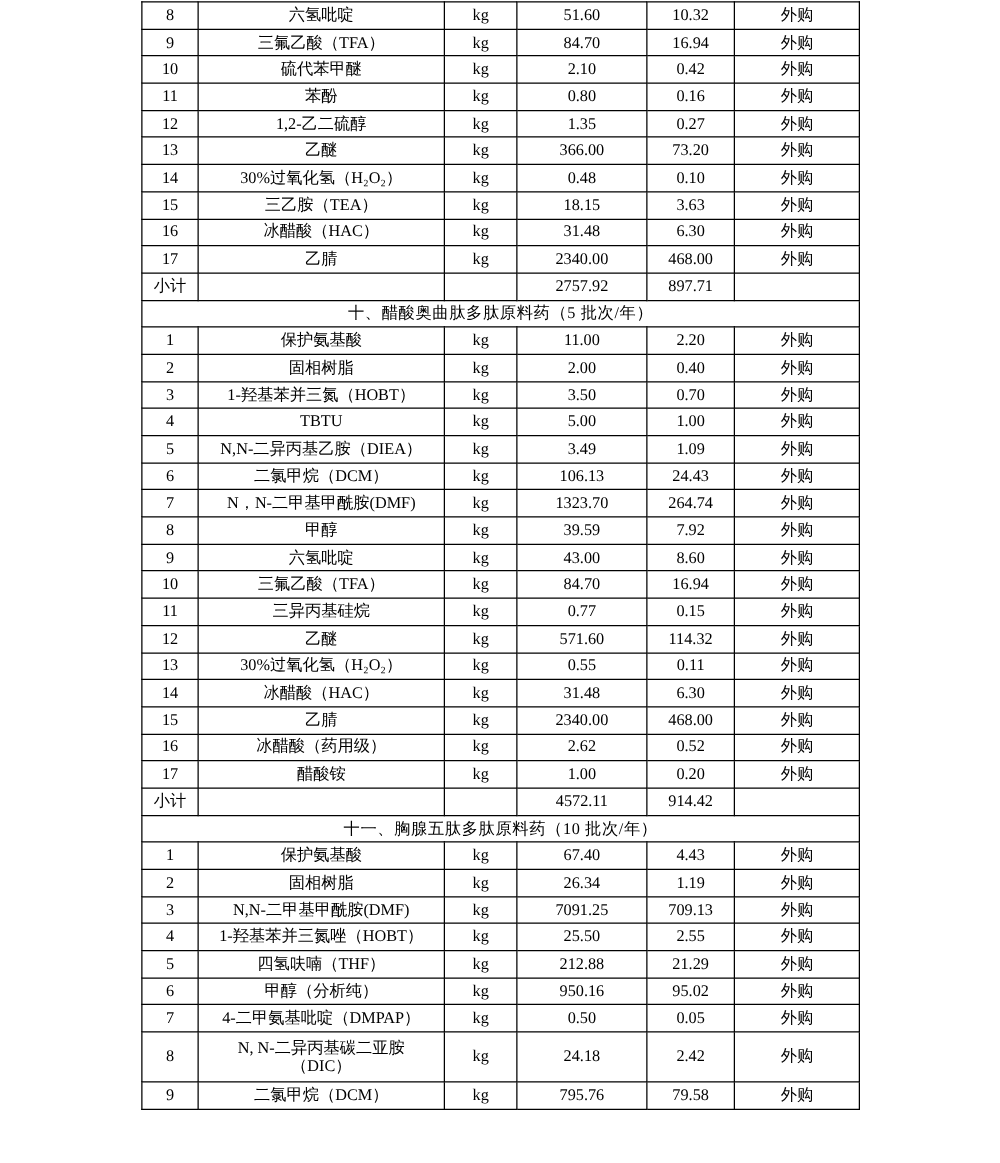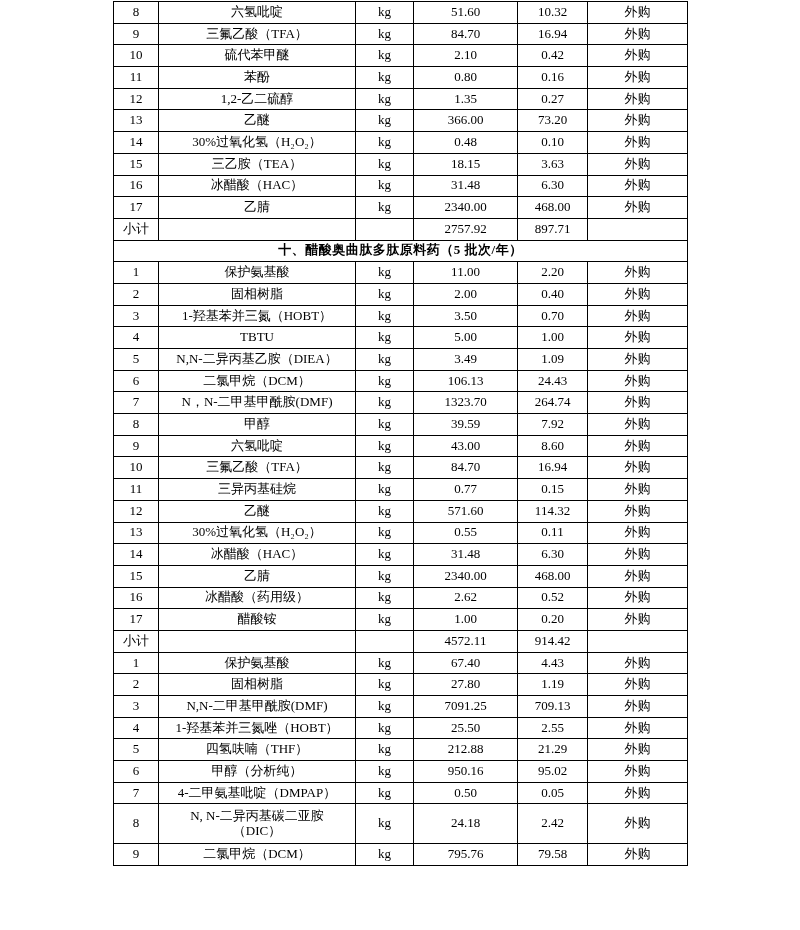--- a/index.html
+++ b/index.html
@@ -29,21 +29,21 @@
     vertical-align: middle;
     font-size: 13px;
     line-height: 1.15;
     padding: 0 2px;
     overflow: hidden;
     white-space: pre-line;
   }
   table.materials tr { height: 21.7px; }
   table.materials tr.tall { height: 40px; }
   td.section-header {
-    font-weight: bold;
+    font-weight: normal;
     font-size: 13.5px;
     letter-spacing: 0.5px;
   }
   col.c-num   { width: 45px;  }
   col.c-name  { width: 197px; }
   col.c-unit  { width: 58px;  }
   col.c-val1  { width: 104px; }
   col.c-val2  { width: 70px;  }
   col.c-src   { width: 100px; }
 </style>
@@ -289,32 +289,35 @@
       </tr>
       <tr>
         <td>小计</td>
         <td></td>
         <td></td>
         <td>4572.11</td>
         <td>914.42</td>
         <td></td>
       </tr>
       <tr>
+        <td colspan="6" class="section-header">十一、胸腺五肽多肽原料药（10 批次/年）</td>
+      </tr>
+      <tr>
         <td>1</td>
         <td>保护氨基酸</td>
         <td>kg</td>
         <td>67.40</td>
         <td>4.43</td>
         <td>外购</td>
       </tr>
       <tr>
         <td>2</td>
         <td>固相树脂</td>
         <td>kg</td>
-        <td>27.80</td>
+        <td>26.34</td>
         <td>1.19</td>
         <td>外购</td>
       </tr>
       <tr>
         <td>3</td>
         <td>N,N-二甲基甲酰胺(DMF)</td>
         <td>kg</td>
         <td>7091.25</td>
         <td>709.13</td>
         <td>外购</td>

